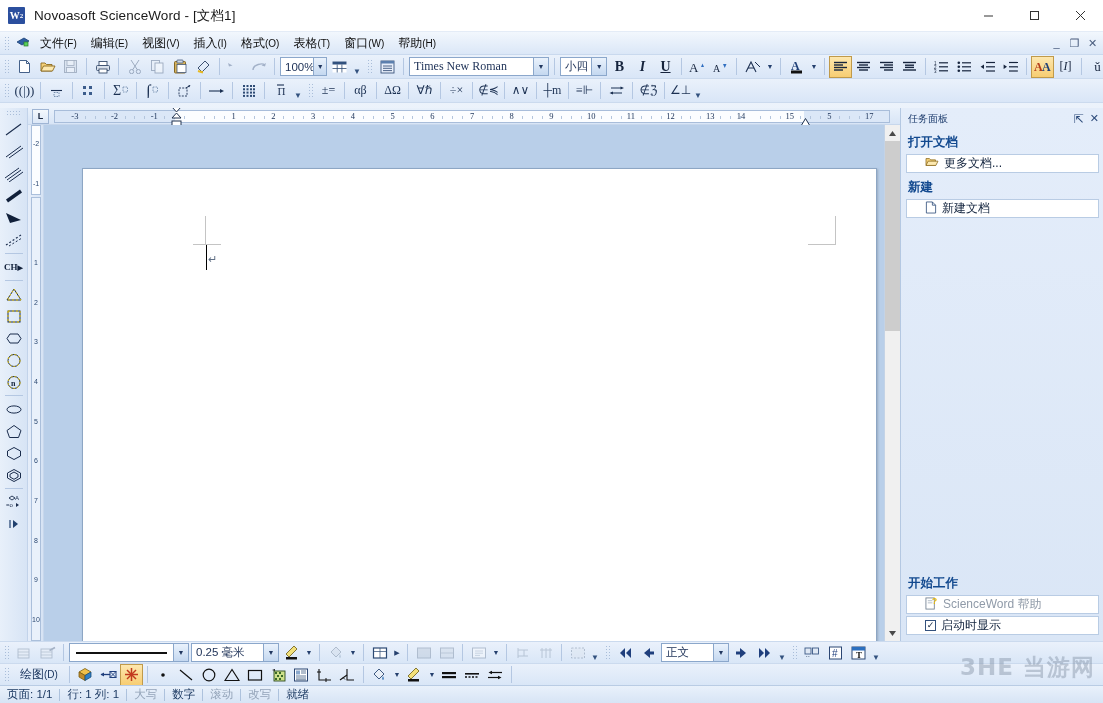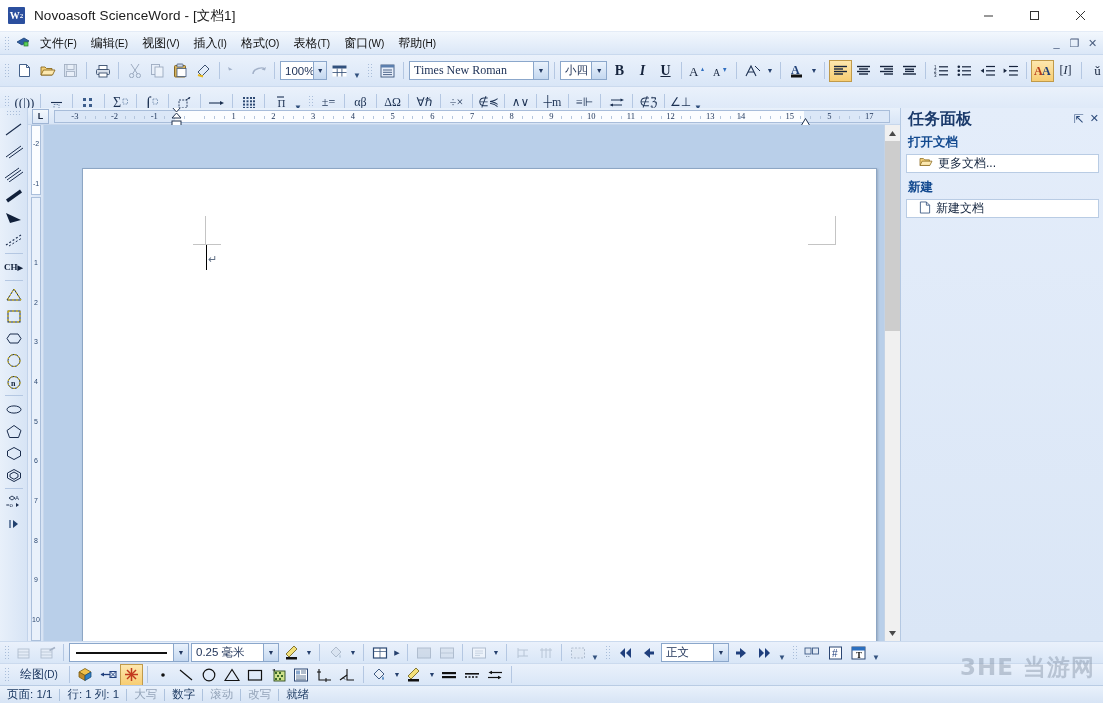--- a/index.html
+++ b/index.html
@@ -79,21 +79,21 @@
   .mdi-btns {
     margin-left: auto;
     display: flex; align-items: center;
     padding-right: 4px; gap: 5px;
     color: #4a5d7e;
   }
   .mdi-btn { width: 13px; height: 13px; display:flex; align-items:center; justify-content:center; font-size: 11px; }
 
   
   .toolbar {
-    height: 32px;
+    height: 24px;
     background: linear-gradient(to bottom, #eaf1fb, #d9e6f7);
     display: flex; align-items: center;
     border-bottom: 1px solid #cbdaee;
     overflow: hidden;
   }
   .tb-sep {
     width: 1px; height: 17px;
     background: #b4c7e2;
     margin: 0 4px;
     flex: 0 0 auto;
@@ -274,21 +274,21 @@
     width: 203px;
     background: linear-gradient(to bottom,#e4edfa,#dae6f6);
     border-left: 1px solid #b4c8e2;
     display: flex; flex-direction: column;
   }
   .tp-head {
     height: 22px; display: flex; align-items: center;
     padding: 0 4px 0 7px;
   }
   .tp-title {
-    font-size: 16px; font-weight: bold; color: #1b3a6b;
+    font-size: 10px; font-weight: normal; color: #1b3a6b;
   }
   .tp-head-btns { margin-left: auto; display: flex; gap: 6px; color: #2c4a7a; font-size: 11px; }
   .tp-nav {
     height: 24px; display: flex; align-items: center;
     padding: 0 4px 0 5px; gap: 1px;
     border-bottom: 1px solid #c2d4ea;
   }
   .tp-nav-btn {
     width: 20px; height: 20px; display: flex; align-items: center; justify-content: center;
   }
@@ -301,21 +301,21 @@
   .tp-section-title {
     font-size: 12.5px; font-weight: bold; color: #12498f;
     padding: 4px 0 3px 7px;
   }
   .tp-item {
     background: #fff;
     border: 1px solid #b9cce4;
     margin: 0 4px 2px 5px;
     height: 19px;
     display: flex; align-items: center;
-    padding-left: 12px; gap: 5px;
+    padding-left: 18px; gap: 5px;
     font-size: 12px; color: #12233d;
   }
   .tp-spacer { flex: 1; }
   .tp-bottom { padding-bottom: 4px; }
   .tp-item.gray { color: #8f9aa8; background:#fff; }
   .tp-check {
     width: 11px; height: 11px; border: 1px solid #33517d; background: #fff;
     display: flex; align-items: center; justify-content: center;
     font-size: 9px; color: #0b1f3d; line-height: 1;
   }
@@ -1083,20 +1083,38 @@
           <svg width="12" height="13" viewBox="0 0 13 14">
               <path d="M1.5 1h6.5l3.5 3.5V13h-10z" fill="#fff" stroke="#33517d" stroke-width=".9"></path>
               <path d="M8 1v3.5h3.5" fill="none" stroke="#33517d" stroke-width=".9"></path>
             </svg>
         </span>
         <span>新建文档</span>
       </div>
 
       <div class="tp-spacer"></div>
 
+      <div class="tp-bottom">
+        <div class="tp-section-title">开始工作</div>
+        <div class="tp-item gray">
+          <span>
+            <svg width="13" height="13" viewBox="0 0 14 14">
+                <rect x="1" y="1" width="9" height="12" fill="#fff" stroke="#6d7c8e" stroke-width=".9"></rect>
+                <line x1="3" y1="4" x2="8" y2="4" stroke="#9aa6b5" stroke-width=".8"></line>
+                <line x1="3" y1="6.3" x2="8" y2="6.3" stroke="#9aa6b5" stroke-width=".8"></line>
+                <text x="7.5" y="8" font-size="9" font-weight="bold" fill="#e8b800" font-family="Liberation Sans, sans-serif">?</text>
+              </svg>
+          </span>
+          <span>ScienceWord 帮助</span>
+        </div>
+        <div class="tp-item">
+          <span class="tp-check">✓</span>
+          <span>启动时显示</span>
+        </div>
+      </div>
     </div>
   </div>
 
   <div class="bottom">
 
     <div class="btoolbar">
       <div class="grip"></div>
       <div class="tb-btn dis">
         <svg width="16" height="14" viewBox="0 0 16 14">
             <rect x="1" y="3" width="11" height="9" fill="#e9eef5" stroke="#6d7f97" stroke-width=".9"></rect>

